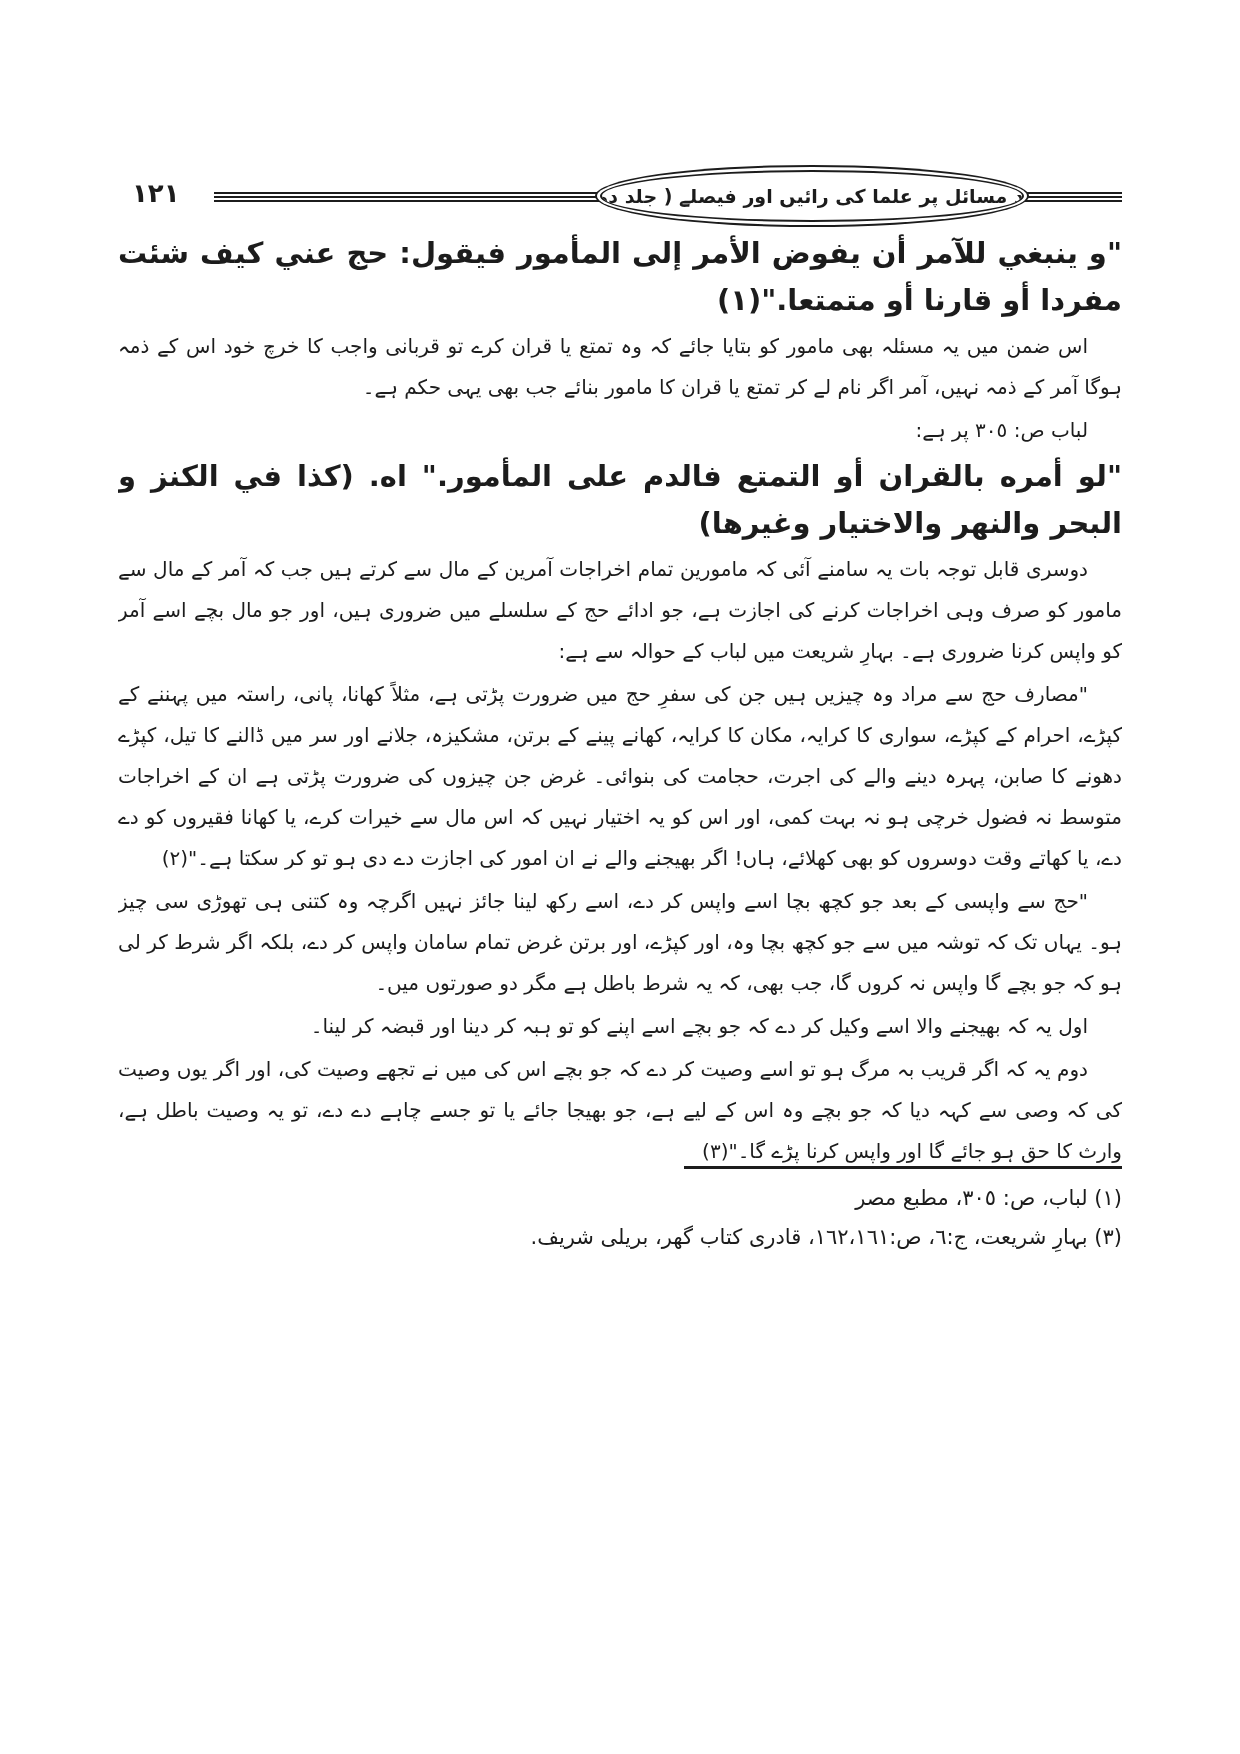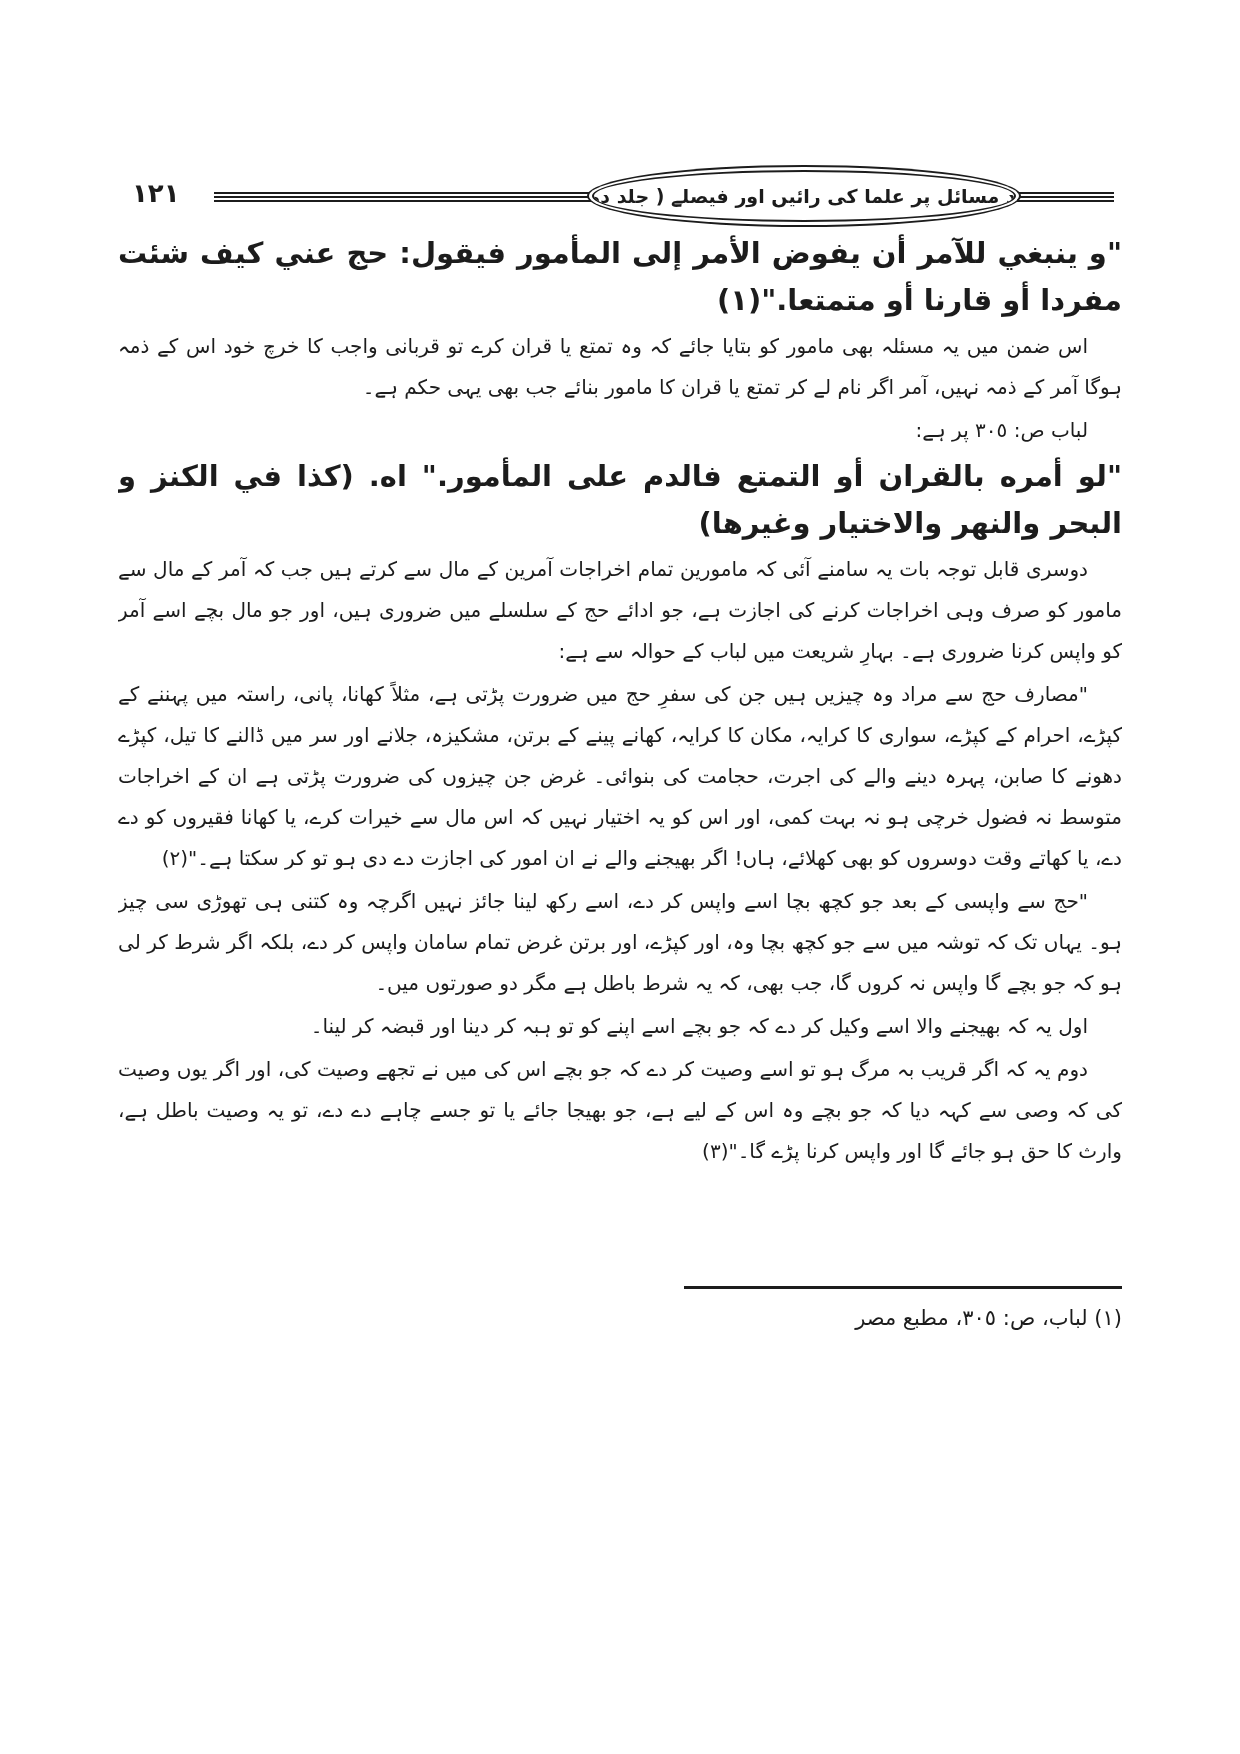--- a/index.html
+++ b/index.html
@@ -4,21 +4,21 @@
 <style>
   html, body { margin: 0; padding: 0; }
   body {
     width: 1240px; height: 1754px; position: relative;
     background: #ffffff; color: #1c1c1c;
     font-family: "DejaVu Sans", sans-serif;
   }
   .page { position: absolute; inset: 0; direction: rtl; background: #ffffff; }
 
   
-  .header { position: absolute; top: 168px; left: 116px; right: 124px; height: 60px; }
+  .header { position: absolute; top: 168px; left: 116px; right: 116px; height: 60px; }
   .rule {
     position: absolute; top: 24px; right: 2px; left: 98px; height: 10px;
     background: linear-gradient(to bottom,
       #1c1c1c 0 2px, transparent 2px 4px,
       #1c1c1c 4px 6px, transparent 6px 8px,
       #1c1c1c 8px 10px);
   }
   .pagenum {
     position: absolute; left: 16px; top: 10px;
     font-size: 26px; font-weight: bold; letter-spacing: 1px;
@@ -36,21 +36,21 @@
   
   .content {
     position: absolute; top: 230px; left: 118px; right: 118px;
     height: 992px; overflow: hidden;
   }
   .para { margin: 0 0 2px 0; text-align: justify; }
   .urdu   { font-size: 20px; line-height: 41px; text-indent: 34px; }
   .arabic { font-size: 29px; line-height: 47px; font-weight: bold; text-indent: 0; }
 
   
-  .footnotes { position: absolute; top: 1286px; left: 118px; right: 118px; }
+  .footnotes { position: absolute; top: 1166px; left: 118px; right: 118px; }
   .fn-rule { width: 438px; border-top: 3px solid #1c1c1c; margin: 0 0 10px 0; }
   .fn { margin: 0; font-size: 21px; line-height: 39px; text-align: right; }
 </style>
 </head>
 <body>
 
 <div class="page">
 
   <header class="header">
     <div class="pagenum">١٢١</div>
@@ -68,15 +68,16 @@
     <p class="para urdu">دوسری قابل توجہ بات یہ سامنے آئی کہ مامورین تمام اخراجات آمرین کے مال سے کرتے ہیں جب کہ آمر کے مال سے مامور کو صرف وہی اخراجات کرنے کی اجازت ہے، جو ادائے حج کے سلسلے میں ضروری ہیں، اور جو مال بچے اسے آمر کو واپس کرنا ضروری ہے۔ بہارِ شریعت میں لباب کے حوالہ سے ہے:</p>
     <p class="para urdu">"مصارف حج سے مراد وہ چیزیں ہیں جن کی سفرِ حج میں ضرورت پڑتی ہے، مثلاً کھانا، پانی، راستہ میں پہننے کے کپڑے، احرام کے کپڑے، سواری کا کرایہ، مکان کا کرایہ، کھانے پینے کے برتن، مشکیزہ، جلانے اور سر میں ڈالنے کا تیل، کپڑے دھونے کا صابن، پہرہ دینے والے کی اجرت، حجامت کی بنوائی۔ غرض جن چیزوں کی ضرورت پڑتی ہے ان کے اخراجات متوسط نہ فضول خرچی ہو نہ بہت کمی، اور اس کو یہ اختیار نہیں کہ اس مال سے خیرات کرے، یا کھانا فقیروں کو دے دے، یا کھاتے وقت دوسروں کو بھی کھلائے، ہاں! اگر بھیجنے والے نے ان امور کی اجازت دے دی ہو تو کر سکتا ہے۔"(٢)</p>
     <p class="para urdu">"حج سے واپسی کے بعد جو کچھ بچا اسے واپس کر دے، اسے رکھ لینا جائز نہیں اگرچہ وہ کتنی ہی تھوڑی سی چیز ہو۔ یہاں تک کہ توشہ میں سے جو کچھ بچا وہ، اور کپڑے، اور برتن غرض تمام سامان واپس کر دے، بلکہ اگر شرط کر لی ہو کہ جو بچے گا واپس نہ کروں گا، جب بھی، کہ یہ شرط باطل ہے مگر دو صورتوں میں۔</p>
     <p class="para urdu">اول یہ کہ بھیجنے والا اسے وکیل کر دے کہ جو بچے اسے اپنے کو تو ہبہ کر دینا اور قبضہ کر لینا۔</p>
     <p class="para urdu">دوم یہ کہ اگر قریب بہ مرگ ہو تو اسے وصیت کر دے کہ جو بچے اس کی میں نے تجھے وصیت کی، اور اگر یوں وصیت کی کہ وصی سے کہہ دیا کہ جو بچے وہ اس کے لیے ہے، جو بھیجا جائے یا تو جسے چاہے دے دے، تو یہ وصیت باطل ہے، وارث کا حق ہو جائے گا اور واپس کرنا پڑے گا۔"(٣)</p>
   </main>
 
   <footer class="footnotes">
     <div class="fn-rule"></div>
     <p class="fn">(١) لباب، ص: ٣٠٥، مطبع مصر</p>
+    <p class="fn">(٣) بہارِ شریعت، ج:٦، ص:١٦٢،١٦١، قادری کتاب گھر، بریلی شریف.</p>
   </footer>
 
 </div>
 
 </body></html>

